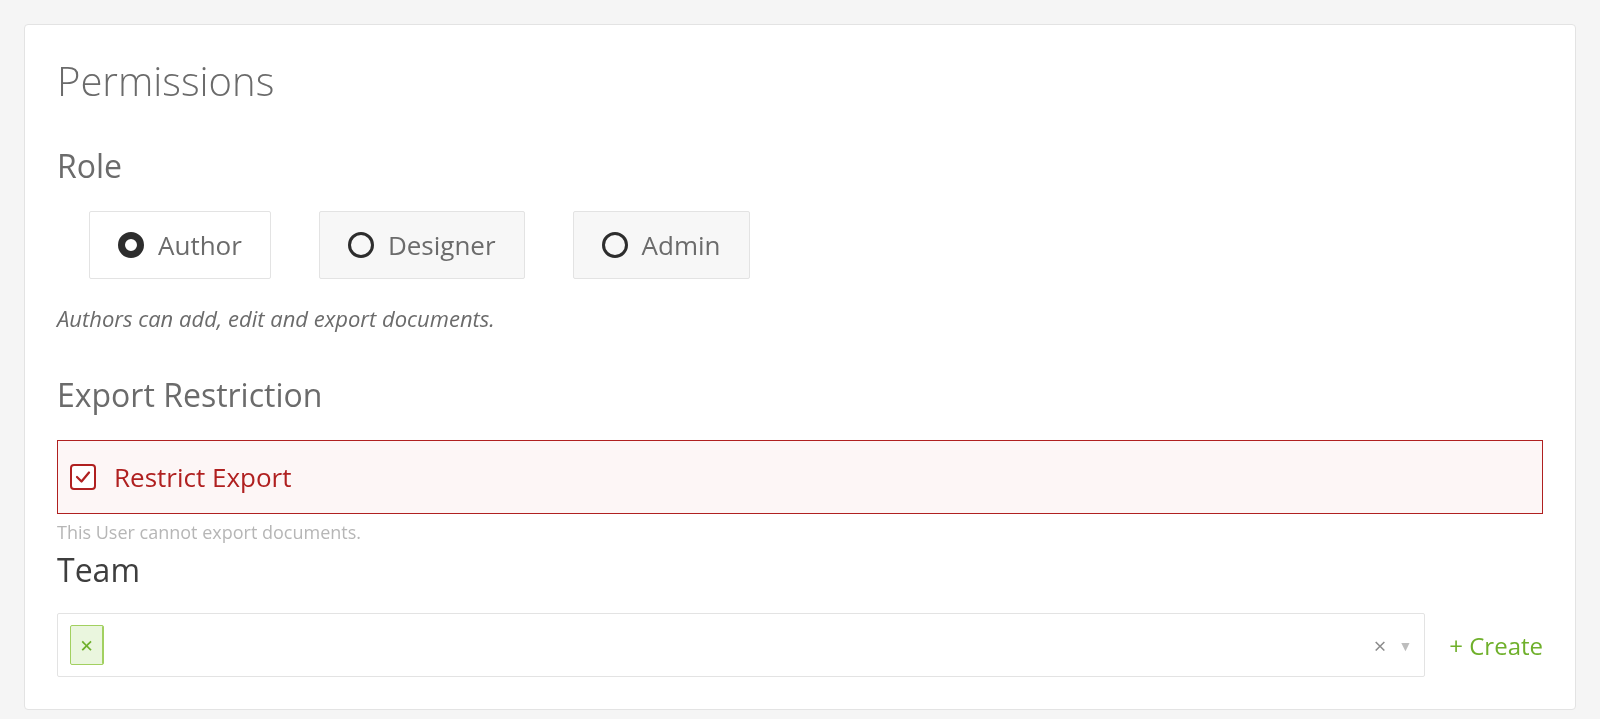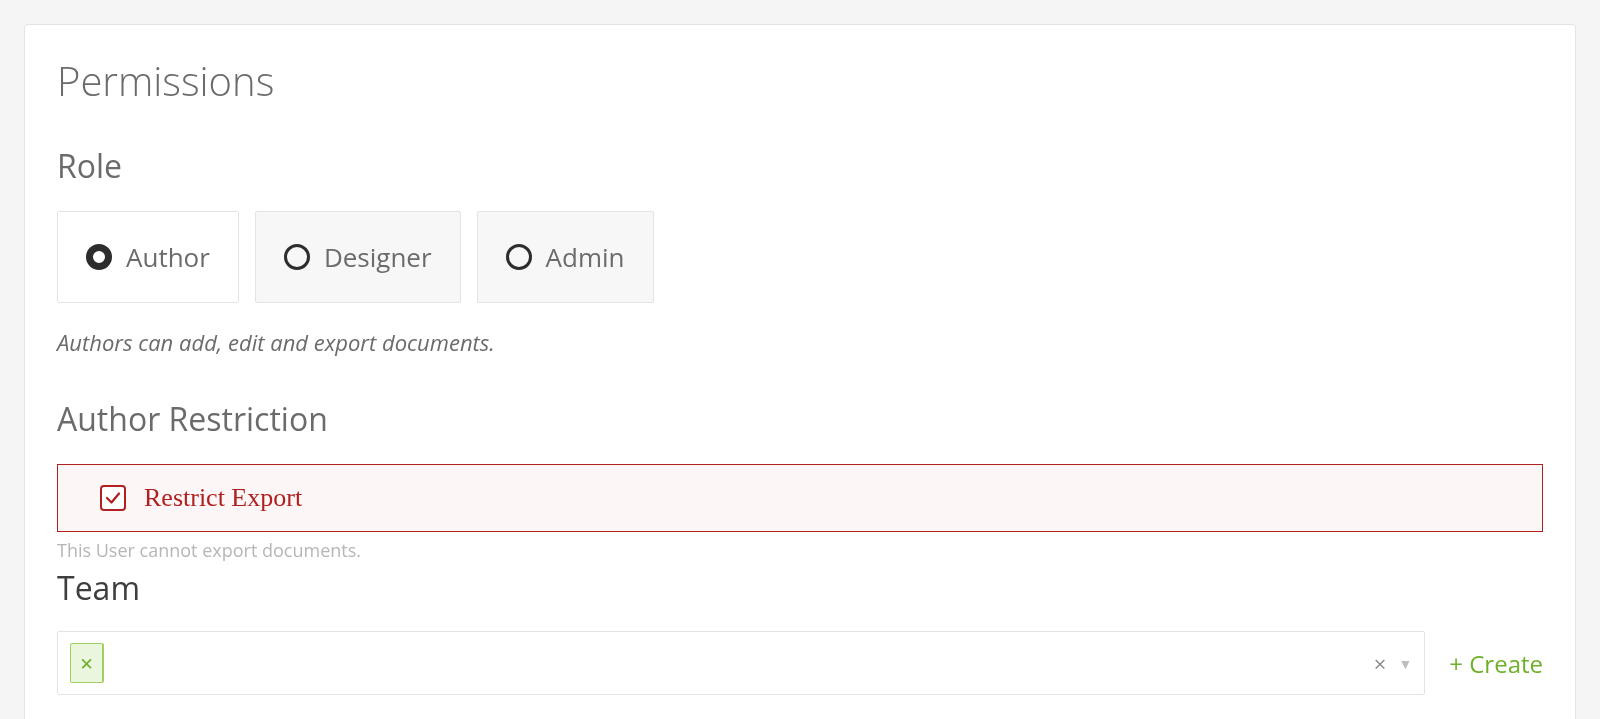--- a/index.html
+++ b/index.html
@@ -47,52 +47,52 @@
   }
   .role-row{
     display:flex;
     gap:16px;
     margin-bottom:24px;
   }
   .role-btn{
     display:flex;
     align-items:center;
     gap:14px;
-    height:92px;
+    height:68px;
     padding:0 28px;
     border:1px solid var(--card-brd);
     border-radius:2px;
     font-size:26px;
     color:var(--muted);
     cursor:pointer;
     background:#f7f7f7;
+    margin-left:32px;
   }
   .role-btn.selected{
     background:#ffffff;
   }
   .radio-ring{
     width:26px;height:26px;border:3px solid var(--radio-stroke);border-radius:50%;
     display:flex;align-items:center;justify-content:center;flex:0 0 auto;
   }
   .radio-dot{
     width:0;height:0;border-radius:50%;background:var(--radio-fill);
   }
   .role-btn.selected .radio-ring{border-width:7px;}
   .role-btn.selected .radio-dot{width:6px;height:6px;background:#ffffff;}
   .role-desc{
     font-size:22px;color:var(--muted);margin-bottom:40px;font-style:italic;
   }
   .restrict-box{
     border:1px solid var(--danger);
     background:var(--danger-bg);
-    padding:18px 42px;
+    padding:18px 12px;
     display:flex;align-items:center;gap:18px;
     color:var(--danger);
     font-size:26px;
-    font-family:Liberation Serif, serif;
   }
   .chk{
     width:26px;height:26px;border:2px solid var(--danger);border-radius:4px;
     display:flex;align-items:center;justify-content:center;flex:0 0 auto;
     cursor:pointer;background:#ffffff;
   }
   .chk svg{width:18px;height:18px;}
   .restrict-desc{
     color:var(--muted-light);font-size:18px;margin-top:6px;
   }
@@ -147,21 +147,21 @@
     <div class="role-btn">
       <span class="radio-ring">
           <span class="radio-dot"></span>
         </span>
       <span>Admin</span>
     </div>
   </div>
 
   <div class="role-desc">Authors can add, edit and export documents.</div>
 
-  <div class="section-label">Author Restriction</div>
+  <div class="section-label">Export Restriction</div>
 
   <div class="restrict-box">
     <span class="chk">
       <svg viewBox="0 0 24 24">
         <path d="M4 12 L10 18 L20 6" fill="none" stroke="#b02020" stroke-width="3" stroke-linecap="round" stroke-linejoin="round"></path>
       </svg>
     </span>
     <span>Restrict Export</span>
   </div>
   <div class="restrict-desc">This User cannot export documents.</div>

